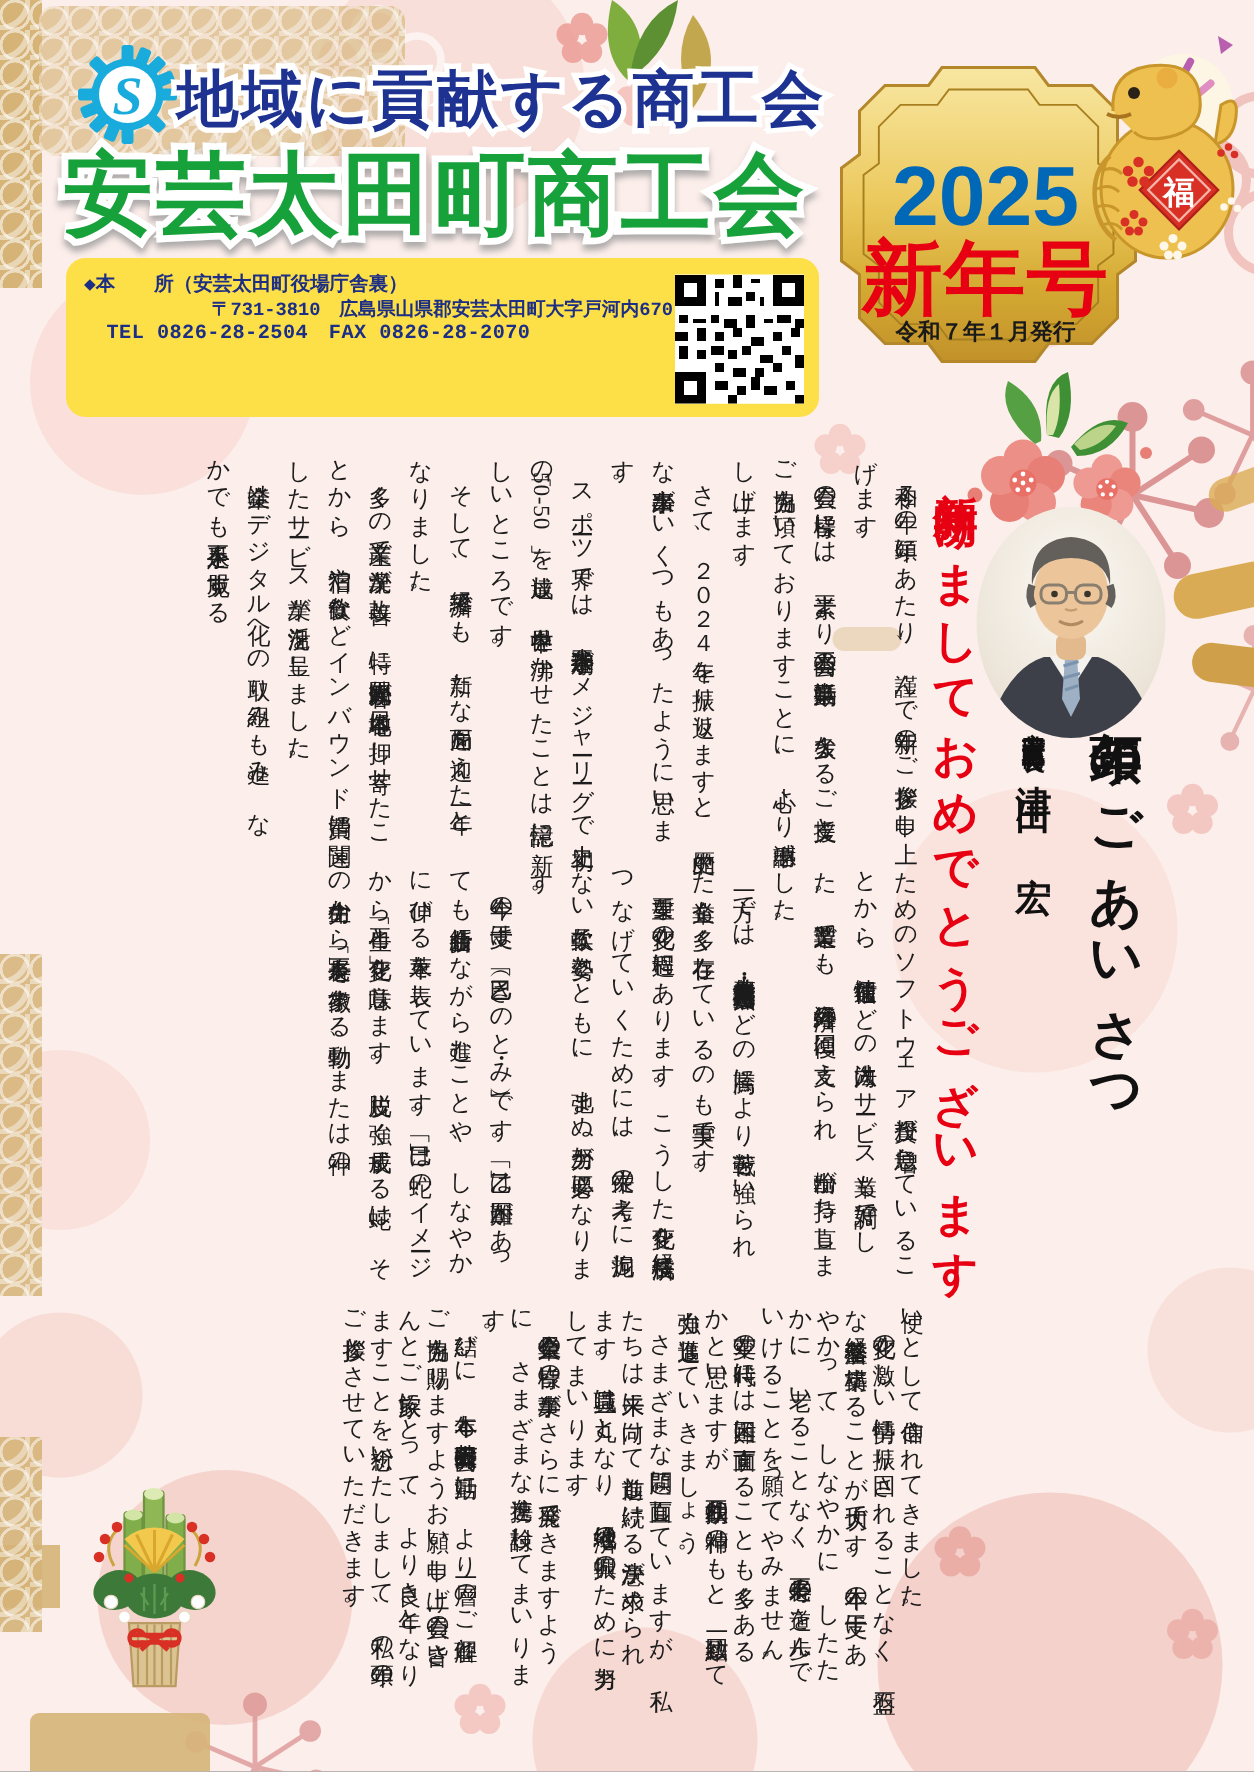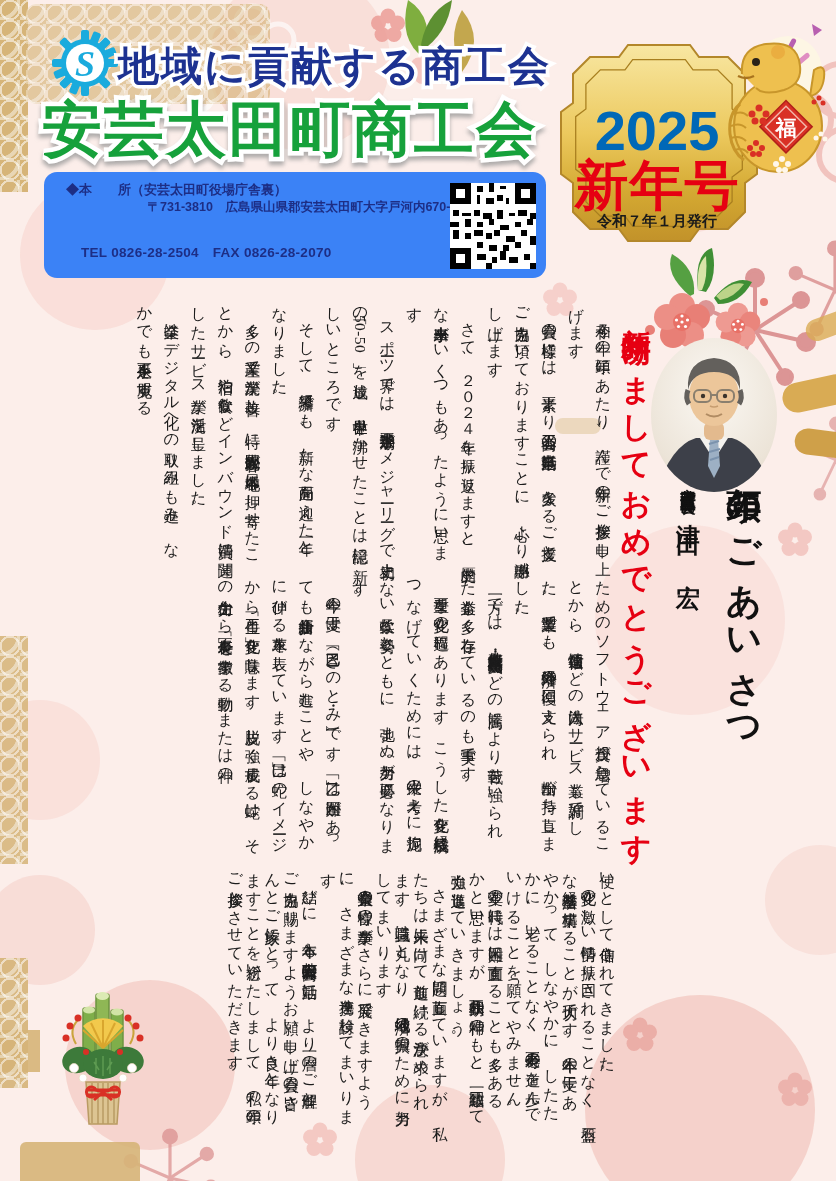--- a/index.html
+++ b/index.html
@@ -18,27 +18,27 @@
     background-color:#d6b478;
     background-image:
       radial-gradient(circle at 50% 50%, transparent 58%, rgba(255,255,255,.55) 60%, rgba(255,255,255,.55) 72%, transparent 74%),
       radial-gradient(circle at 0 0, transparent 58%, rgba(255,255,255,.45) 60%, rgba(255,255,255,.45) 72%, transparent 74%);
     background-size:20px 20px;
   }
 
   
   .contact-box {
     left:44px; top:172px; width:502px; height:106px;
-    background:#3b82f6; border-radius:13px; padding:10px 22px;
-    color:#1d2e85; font-family:Liberation Sans, sans-serif;
+    background:#fde047; border-radius:13px; padding:10px 12px;
+    color:#1d2e85; font-family:Liberation Mono, monospace;
     font-weight:bold; line-height:16.5px; font-size:13px;
   }
   .contact-box .office { margin-bottom:7px; white-space:nowrap; }
   .contact-box .addr-line { padding-left:15px; white-space:nowrap; font-size:12.5px;text-align:center; }
-  .contact-box .tel-line  { padding-left:15px; white-space:nowrap; font-size:13.5px; letter-spacing:.3px;margin-top:30px; }
+  .contact-box .tel-line  { padding-left:15px; white-space:nowrap; font-size:13.5px; letter-spacing:.3px; }
   .qr { right:10px; top:11px; width:86px; height:86px; background:#fff; }
 
   
   .band {
     writing-mode:vertical-rl; text-orientation:mixed;
     font-size:15.5px; color:#1c1c1c; line-height:1.74;
     letter-spacing:.5px;
   }
   .band p { margin:0; }
   .band1 { left:16px;  top:296px; width:600px; height:270px; }

